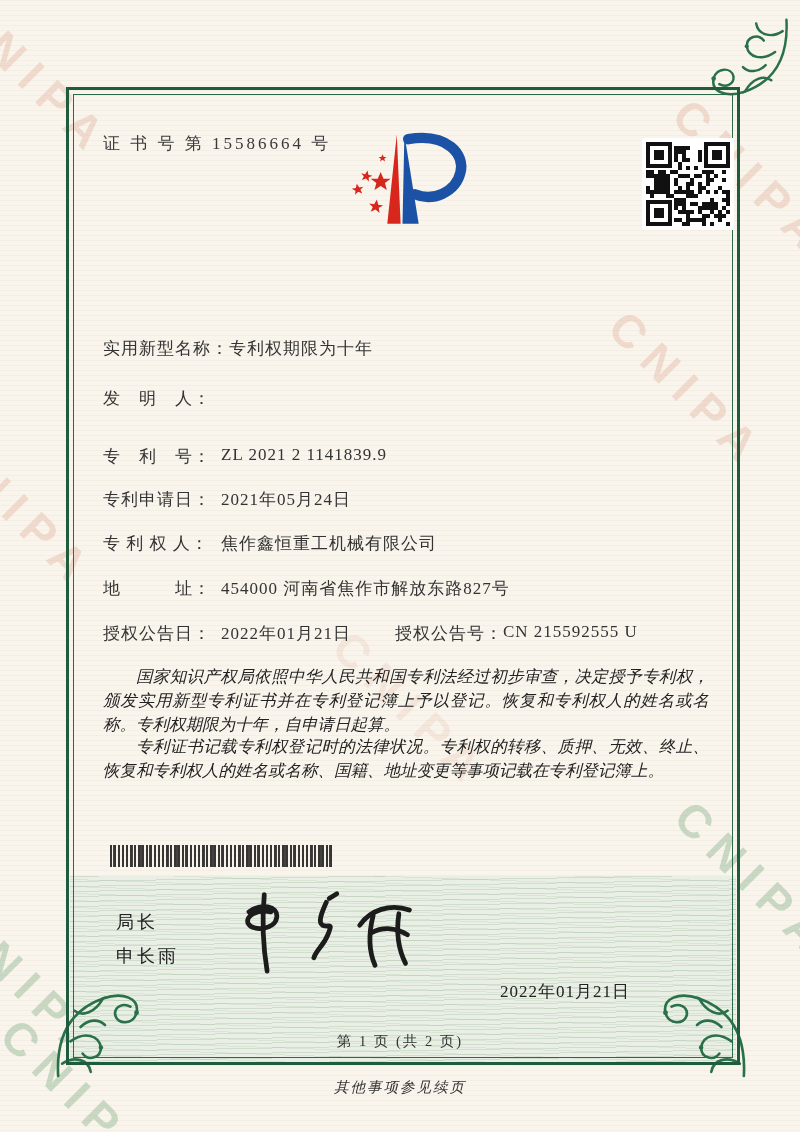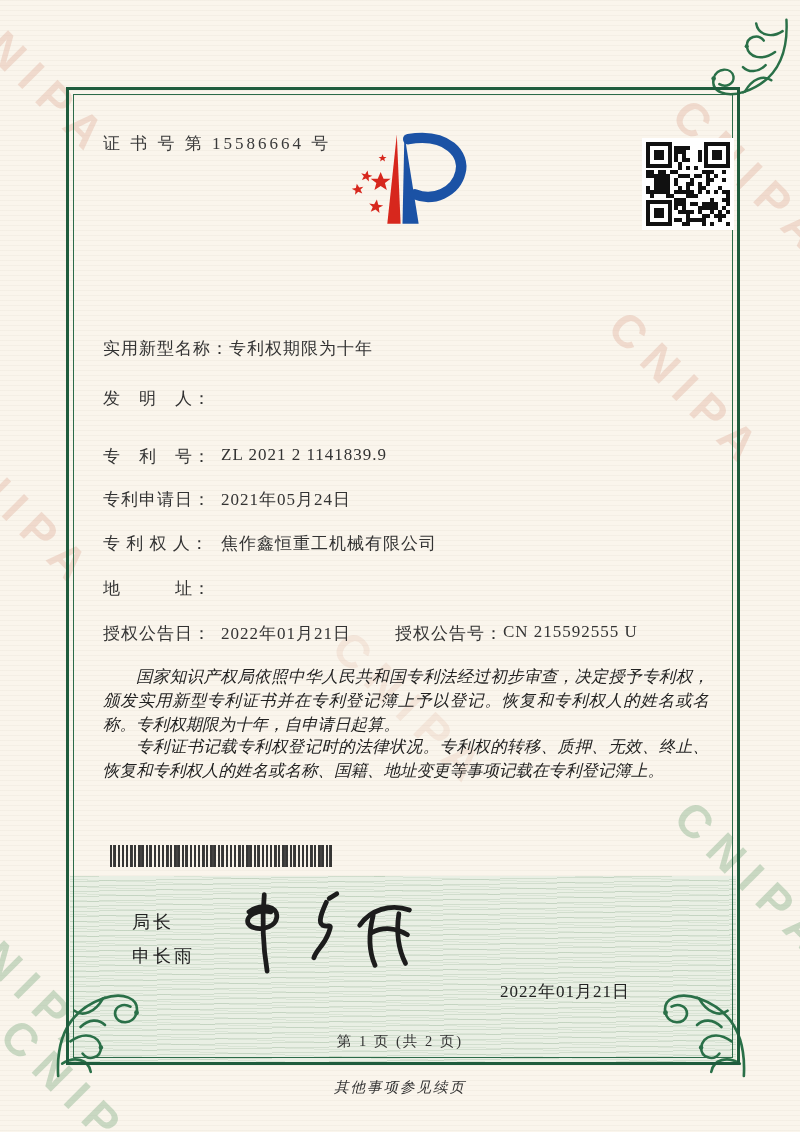--- a/index.html
+++ b/index.html
@@ -43,21 +43,21 @@
   .row .lab{white-space:pre;letter-spacing:1px;min-width:118px;}
   .row .val{letter-spacing:1px;}
   .val-lines div{line-height:26px;}
   .grant-group2{margin-left:44px;display:flex;}
   .body-par{position:absolute;left:103px;width:606px;font-size:16.5px;line-height:24px;
     color:#222;text-indent:2em;text-align:justify;font-style:italic;}
   .barcode{position:absolute;left:110px;top:845px;width:224px;height:22px;opacity:.88;
     background:
       repeating-linear-gradient(90deg,#1c1c1c 0 2px,transparent 2px 4px),
       repeating-linear-gradient(90deg,transparent 0 3px,#2a2a2a 3px 5px,transparent 5px 9px);}
-  .sig-label{position:absolute;left:116px;font-size:18px;letter-spacing:3px;color:#222;margin-left:16px;}
+  .sig-label{position:absolute;left:116px;font-size:18px;letter-spacing:3px;color:#222;}
   .sig-svg{position:absolute;left:228px;top:886px;}
   .issue-date{position:absolute;left:460px;top:980px;width:210px;text-align:center;font-size:17px;letter-spacing:1px;color:#222;}
   .page-footer{position:absolute;left:0;top:1032px;width:100%;text-align:center;font-size:14.5px;letter-spacing:2px;color:#333;}
   .cont-note{position:absolute;left:0;top:1078px;width:100%;text-align:center;font-size:14.5px;letter-spacing:2px;color:#333;font-style:italic;}
   .flourish{position:absolute;z-index:3;pointer-events:none;}
 </style>
 </head>
 <body>
 
 <div class="page">
@@ -292,20 +292,21 @@
       <span class="val">2021年05月24日</span>
     </div>
 
     <div class="row" style="top:532px">
       <span class="lab">专 利 权 人：</span>
       <span class="val">焦作鑫恒重工机械有限公司</span>
     </div>
 
     <div class="row" style="top:577px">
       <span class="lab">地　　　址：</span>
+      <span class="val">454000 河南省焦作市解放东路827号</span>
     </div>
 
     <div class="row" style="top:622px">
       <span class="lab">授权公告日：</span>
       <span class="val">2022年01月21日</span>
       <span class="grant-group2">
         <span class="lab" style="min-width:0">授权公告号：</span>
         <span class="val">CN 215592555 U</span>
       </span>
     </div>

